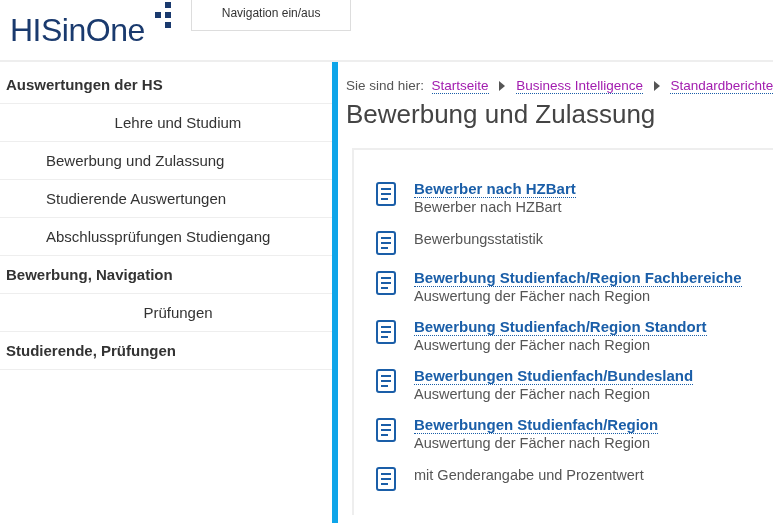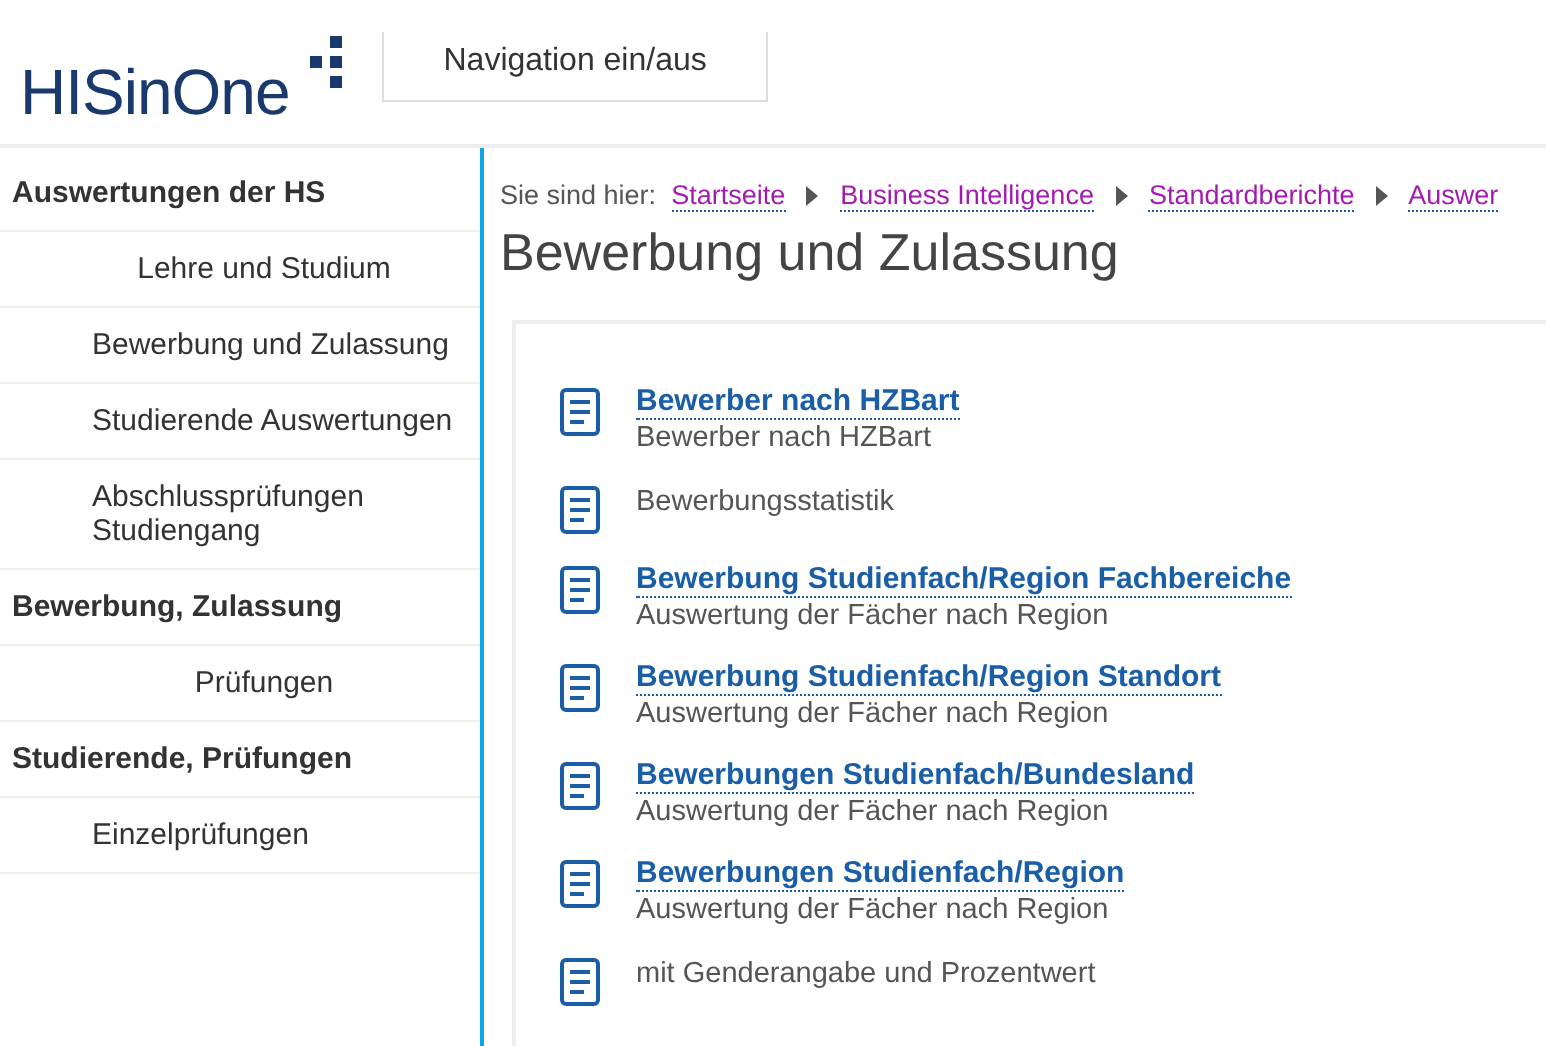--- a/index.html
+++ b/index.html
@@ -11,23 +11,23 @@
     width: 773px;
     height: 523px;
     overflow: hidden;
     position: relative;
   }
 
   
   .header {
     display: flex;
     align-items: flex-start;
-    padding: 16px 0 6px 10px;
+    padding: 0 0 6px 10px;
     border-bottom: 2px solid #eee;
-    height: 74px;
+    height: 62px;
   }
   .logo {
     display: flex;
     align-items: center;
     font-size: 32px;
     color: #1a3a6e;
     letter-spacing: -0.5px;
     padding-top: 12px;
   }
   .logo-dots {
@@ -47,34 +47,34 @@
   .logo-dots span:nth-child(2){ top:10px; right:0;}
   .logo-dots span:nth-child(3){ top:10px; right:10px;}
   .logo-dots span:nth-child(4){ top:20px; right:0;}
 
   .nav-toggle {
     margin-left: 20px;
     margin-top: 0;
     border: 1px solid #ddd;
     border-top: none;
     padding: 6px 30px 10px 30px;
-    font-size: 16px;
+    font-size: 12px;
     color: #333;
     cursor: pointer;
   }
 
   .layout {
     display: flex;
     height: calc(100% - 62px);
   }
 
   
   .sidebar {
-    width: 242px;
-    border-right: 2px solid #0ea5e9;
+    width: 338px;
+    border-right: 6px solid #0ea5e9;
     overflow: hidden;
     padding-top: 4px;
   }
   .side-item {
     padding: 10px 0 10px 6px;
     border-bottom: 1px solid #eee;
     cursor: pointer;
     color: #333;
     font-size: 15px;
   }
@@ -166,24 +166,23 @@
 </div>
 
 <div class="layout">
 
   <div class="sidebar">
     <div class="side-item l0"><span>Auswertungen der HS</span></div>
     <div class="side-item l1"><span>Lehre und Studium</span></div>
     <div class="side-item l2"><span>Bewerbung und Zulassung</span></div>
     <div class="side-item l2"><span>Studierende Auswertungen</span></div>
     <div class="side-item l2"><span>Abschlussprüfungen Studiengang</span></div>
-    <div class="side-item l0"><span>Bewerbung, Zulassung</span></div>
+    <div class="side-item l0"><span>Bewerbung, Navigation</span></div>
     <div class="side-item l1"><span>Prüfungen</span></div>
     <div class="side-item l0"><span>Studierende, Prüfungen</span></div>
-    <div class="side-item l2"><span>Einzelprüfungen</span></div>
   </div>
 
   <div class="main">
     <div class="breadcrumb">
       <span>Sie sind hier:</span>&nbsp;
       <a>Startseite</a>
       <span class="sep"><svg width="8" height="10">
             <path d="M1 0 L7 5 L1 10 Z" fill="#555"></path>
           </svg></span>
       <a>Business Intelligence</a>

